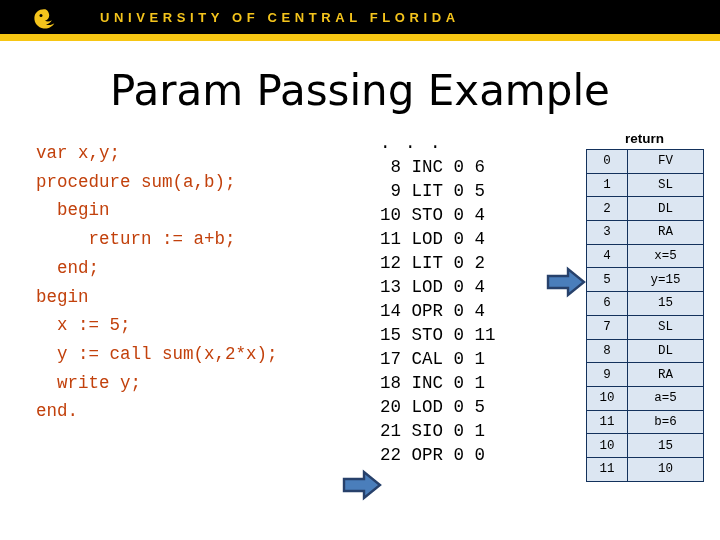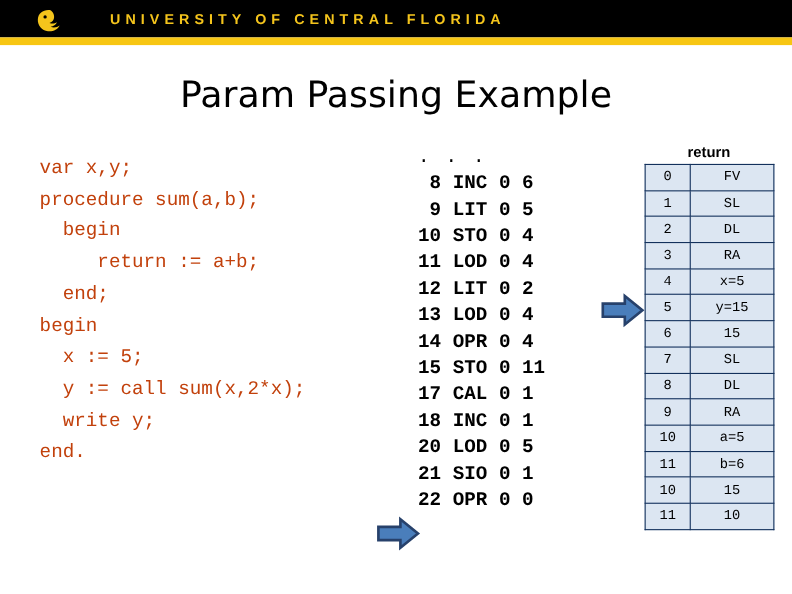--- a/index.html
+++ b/index.html
@@ -47,21 +47,21 @@
     margin-left: 32px;
   }
 
   
   #slide-title {
     position: absolute;
     left: 0; top: 66px;
     width: 720px;
     text-align: center;
     font-family: "DejaVu Sans", sans-serif;
-    font-size: 33px;
+    font-size: 42px;
     color: #000000;
     white-space: nowrap;
   }
 
   
   #source-code {
     position: absolute;
     left: 36px; top: 139px;
     width: 330px;
     font-family: "Liberation Mono", monospace;
@@ -85,21 +85,20 @@
     height: 24px;
     line-height: 24px;
     letter-spacing: 2px;
     white-space: pre;
   }
   .ins-row {
     display: block;
     height: 24px;
     line-height: 24px;
     white-space: pre;
-    font-weight: bold;
   }
   .ins-addr {
     display: inline-block;
     width: 2ch;
     text-align: right;
   }
   .ins-op {
     display: inline-block;
     width: 3ch;
     text-align: left;

